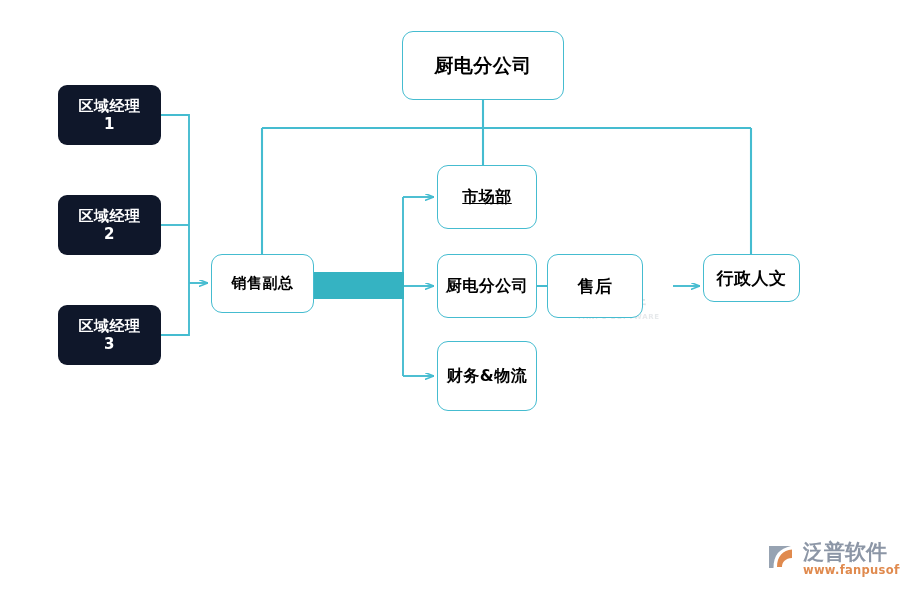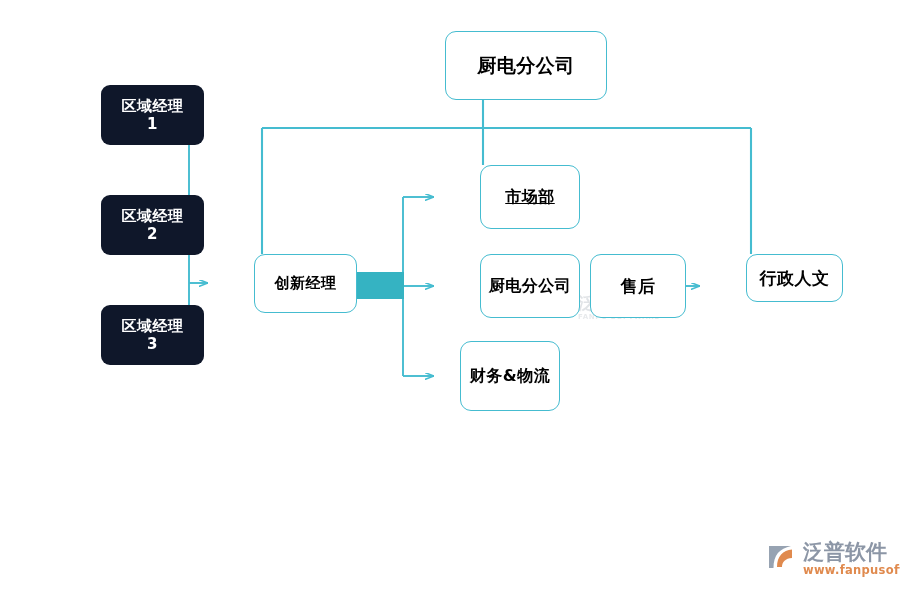--- a/index.html
+++ b/index.html
@@ -34,21 +34,20 @@
 
   .node {
     position: absolute;
     box-sizing: border-box;
     display: flex;
     align-items: center;
     justify-content: center;
     text-align: center;
     line-height: 1.22;
     letter-spacing: 0.5px;
-    margin-left: 43px;
   }
 
   .node-outline {
     background: #ffffff;
     border: 1.7px solid #45BCD0;
     border-radius: 11px;
     color: #000000;
     font-weight: 700;
   }
 
@@ -189,32 +188,32 @@
     <span class="node-label">区域经理
 2</span>
   </div>
 
   <div class="node node-filled" style="left:58px; top:305px; width:103px; height:60px; font-size:15px;">
     <span class="node-label">区域经理
 3</span>
   </div>
 
   <div class="node node-outline" style="left:211px; top:254px; width:103px; height:59px; font-size:15px; z-index:3;">
-    <span class="node-label">创新经理</span>
+    <span class="node-label">销售副总</span>
   </div>
 
   <div class="node node-outline" style="left:437px; top:165px; width:100px; height:64px; font-size:16px; z-index:3;text-decoration:underline;">
     <span class="node-label">市场部</span>
   </div>
 
   <div class="node node-outline" style="left:437px; top:254px; width:100px; height:64px; font-size:16px; z-index:3;">
     <span class="node-label">厨电分公司</span>
   </div>
 
-  <div class="node node-outline" style="left:417px; top:341px; width:100px; height:70px; font-size:16px; z-index:3;">
+  <div class="node node-outline" style="left:437px; top:341px; width:100px; height:70px; font-size:16px; z-index:3;">
     <span class="node-label">财务&amp;物流</span>
   </div>
 
   <div class="node node-outline" style="left:547px; top:254px; width:96px; height:64px; font-size:17px; z-index:3;">
     <span class="node-label">售后</span>
   </div>
 
   <div class="node node-outline" style="left:703px; top:254px; width:97px; height:48px; font-size:17px; z-index:3;">
     <span class="node-label">行政人文</span>
   </div>

